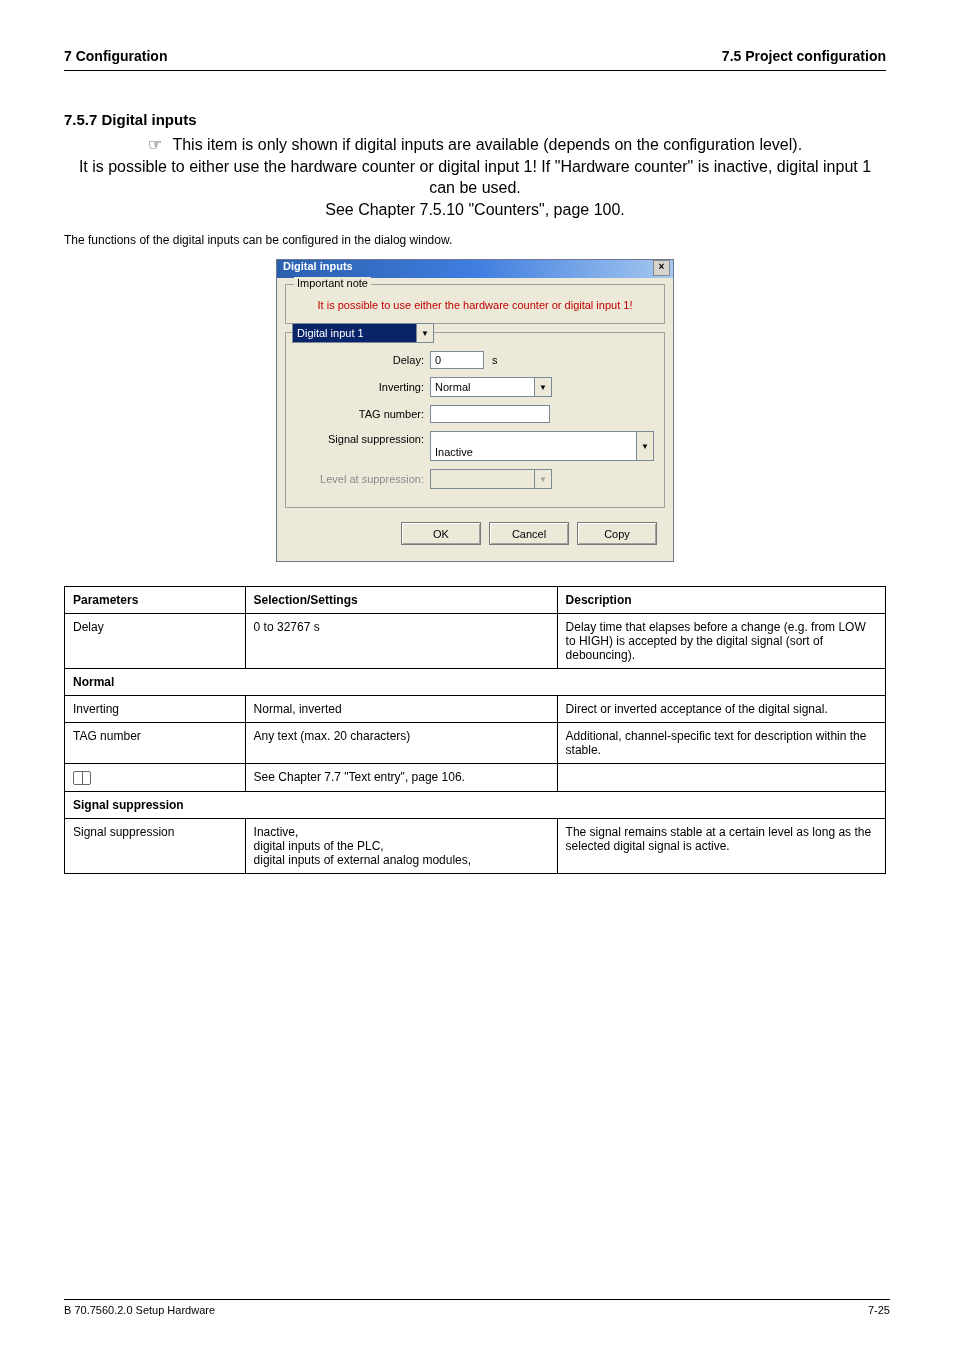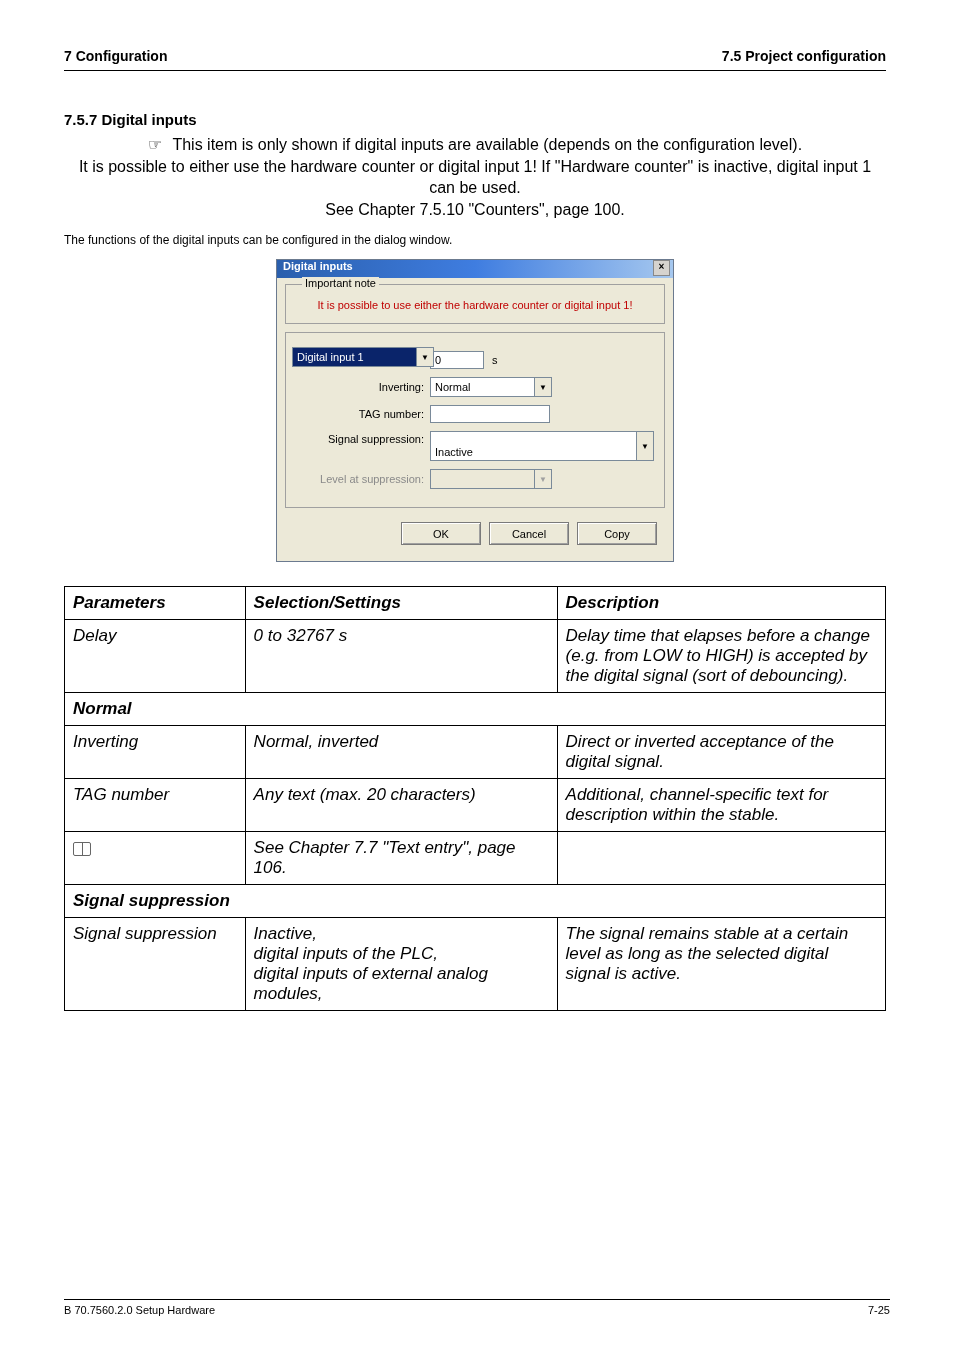--- a/index.html
+++ b/index.html
@@ -86,21 +86,21 @@
   .groupbox {
     border: 1px solid #a0a0a0;
     padding: 8px 8px 10px 8px;
     position: relative;
     margin-bottom: 8px;
     background: #ece9d8;
   }
   .groupbox-title {
     position: absolute;
     top: -8px;
-    left: 16px;
+    left: 8px;
     background: #ece9d8;
     padding: 0 3px;
     font-size: 11px;
     color: #000;
   }
   .note-red {
     color: #c00000;
     font-size: 11px;
     text-align: center;
     padding: 6px 0 2px 0;
@@ -176,23 +176,22 @@
   }
   .btn-row {
     display: flex;
     gap: 8px;
     justify-content: flex-end;
     padding: 6px 8px 8px 0;
   }
   table.param {
     width: 100%;
     border-collapse: collapse;
-    font-size: 17px;
+    font-size: 12px;
     margin-top: 6px;
-    font-style: italic;
   }
   table.param th, table.param td {
     border: 1px solid #000;
     padding: 6px 8px;
     vertical-align: top;
     text-align: left;
   }
   table.param th {
     font-weight: bold;
     background: #fff;
@@ -256,21 +255,21 @@
       <span>Digital inputs</span>
       <span class="dlg-close">×</span>
     </div>
     <div class="dlg-body">
       <div class="groupbox">
         <span class="groupbox-title">Important note</span>
         <div class="note-red">It is possible to use either the hardware counter or digital input 1!</div>
       </div>
 
       <div class="groupbox" style="padding-top:18px;">
-        <div class="groupbox-title" style="top:-10px; left:6px; padding:0;margin-top:24px;">
+        <div class="groupbox-title" style="top:-10px; left:6px; padding:0;">
           <div class="combo" style="width:140px;">
             <span class="combo-text sel">Digital input 1</span>
             <span class="combo-btn">▼</span>
           </div>
         </div>
 
         <div class="dlg-row">
           <div class="dlg-label">Delay:</div>
           <div class="txt" style="width:54px;">0</div>
           <div class="unit">s</div>

